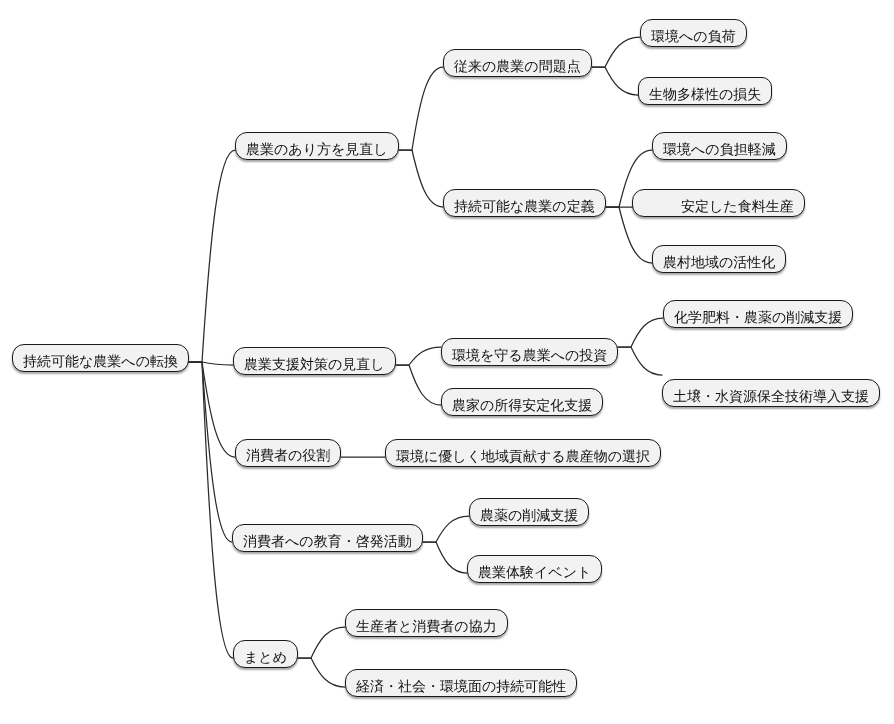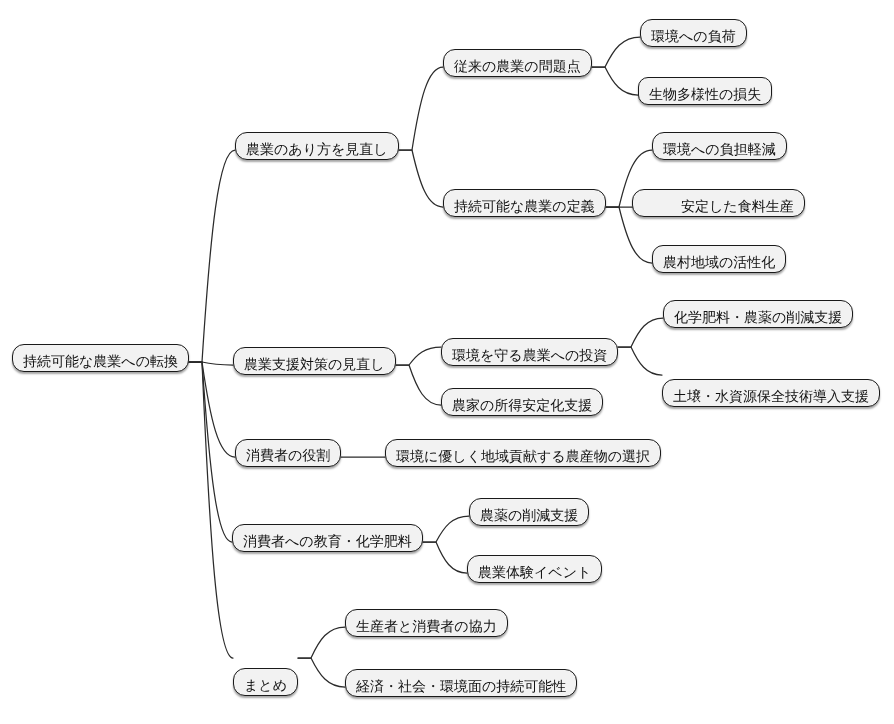--- a/index.html
+++ b/index.html
@@ -69,20 +69,20 @@
       <div class="node" style="left: 652px; top: 132px;">環境への負担軽減</div>
       <div class="node" style="left: 632px; top: 189px; padding-left: 48px;">安定した食料生産</div>
       <div class="node" style="left: 652px; top: 245px; border-radius: 11px;">農村地域の活性化</div>
       <div class="node" style="left: 233px; top: 347px;">農業支援対策の見直し</div>
       <div class="node" style="left: 441px; top: 338px;">環境を守る農業への投資</div>
       <div class="node" style="left: 663px; top: 300px;">化学肥料・農薬の削減支援</div>
       <div class="node" style="left: 662px; top: 357px; margin-top: 22px;">土壌・水資源保全技術導入支援</div>
       <div class="node" style="left: 441px; top: 388px;">農家の所得安定化支援</div>
       <div class="node" style="left: 235px; top: 439px; font-family: Liberation Serif, serif;">消費者の役割</div>
       <div class="node" style="left: 385px; top: 439px;">環境に優しく地域貢献する農産物の選択</div>
-      <div class="node" style="left: 232px; top: 524px;">消費者への教育・化学肥料</div>
+      <div class="node" style="left: 232px; top: 524px;">消費者への教育・啓発活動</div>
       <div class="node" style="left: 469px; top: 498px;">農薬の削減支援</div>
       <div class="node" style="left: 467px; top: 555px;">農業体験イベント</div>
-      <div class="node" style="left: 233px; top: 640px; margin-top: 28px;">まとめ</div>
+      <div class="node" style="left: 233px; top: 640px;">まとめ</div>
       <div class="node" style="left: 345px; top: 609px;">生産者と消費者の協力</div>
       <div class="node" style="left: 345px; top: 669px;">経済・社会・環境面の持続可能性</div>
     </div>
 </div>
 
 </body></html>

